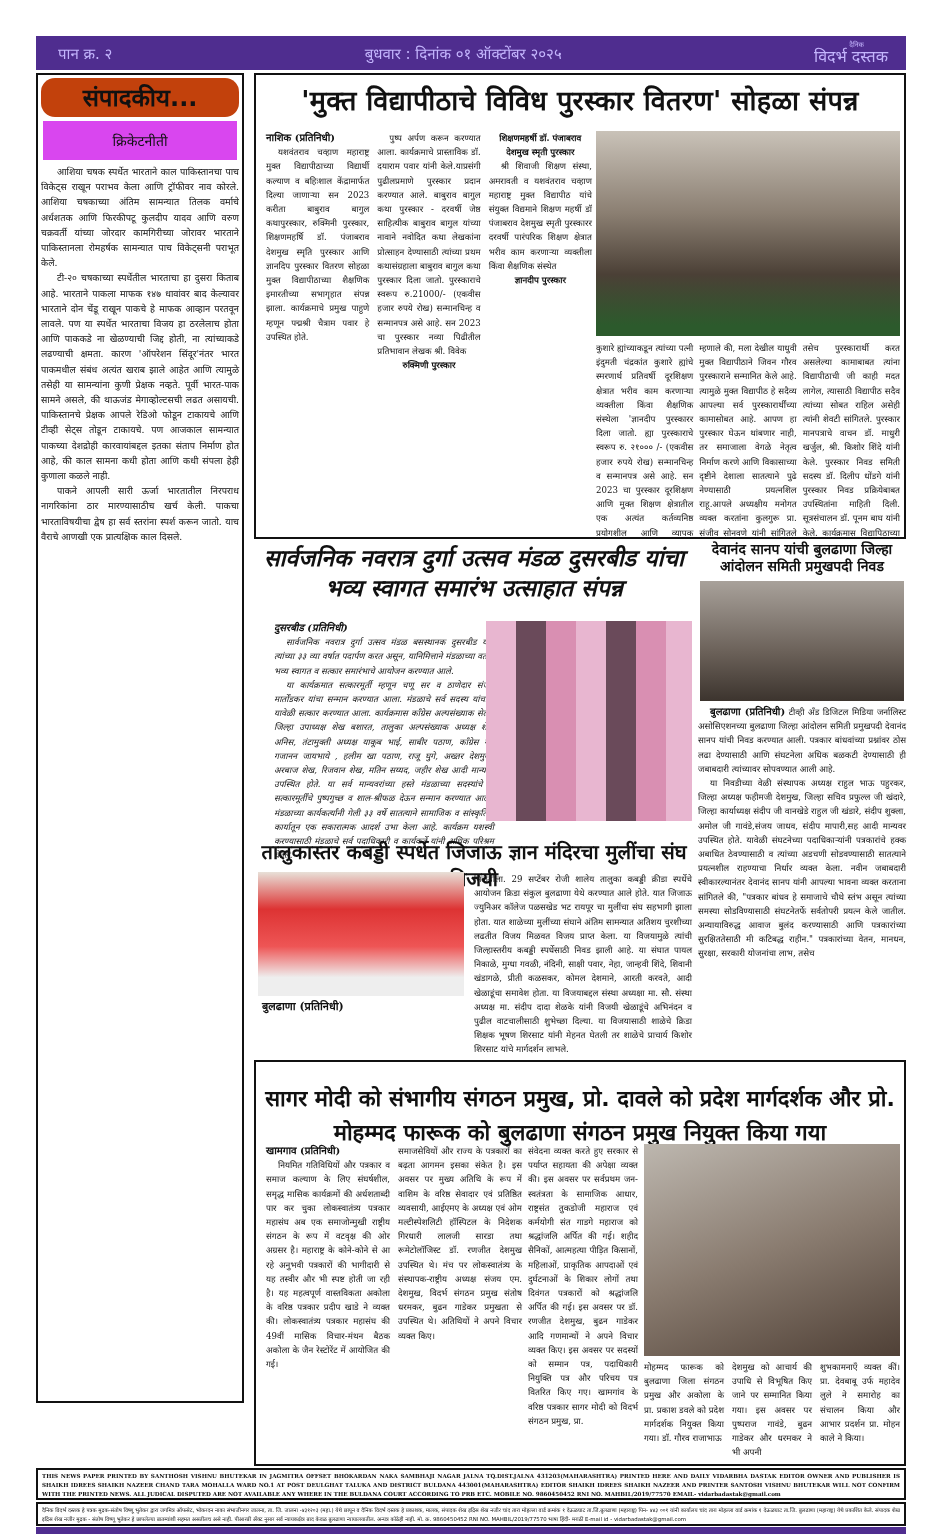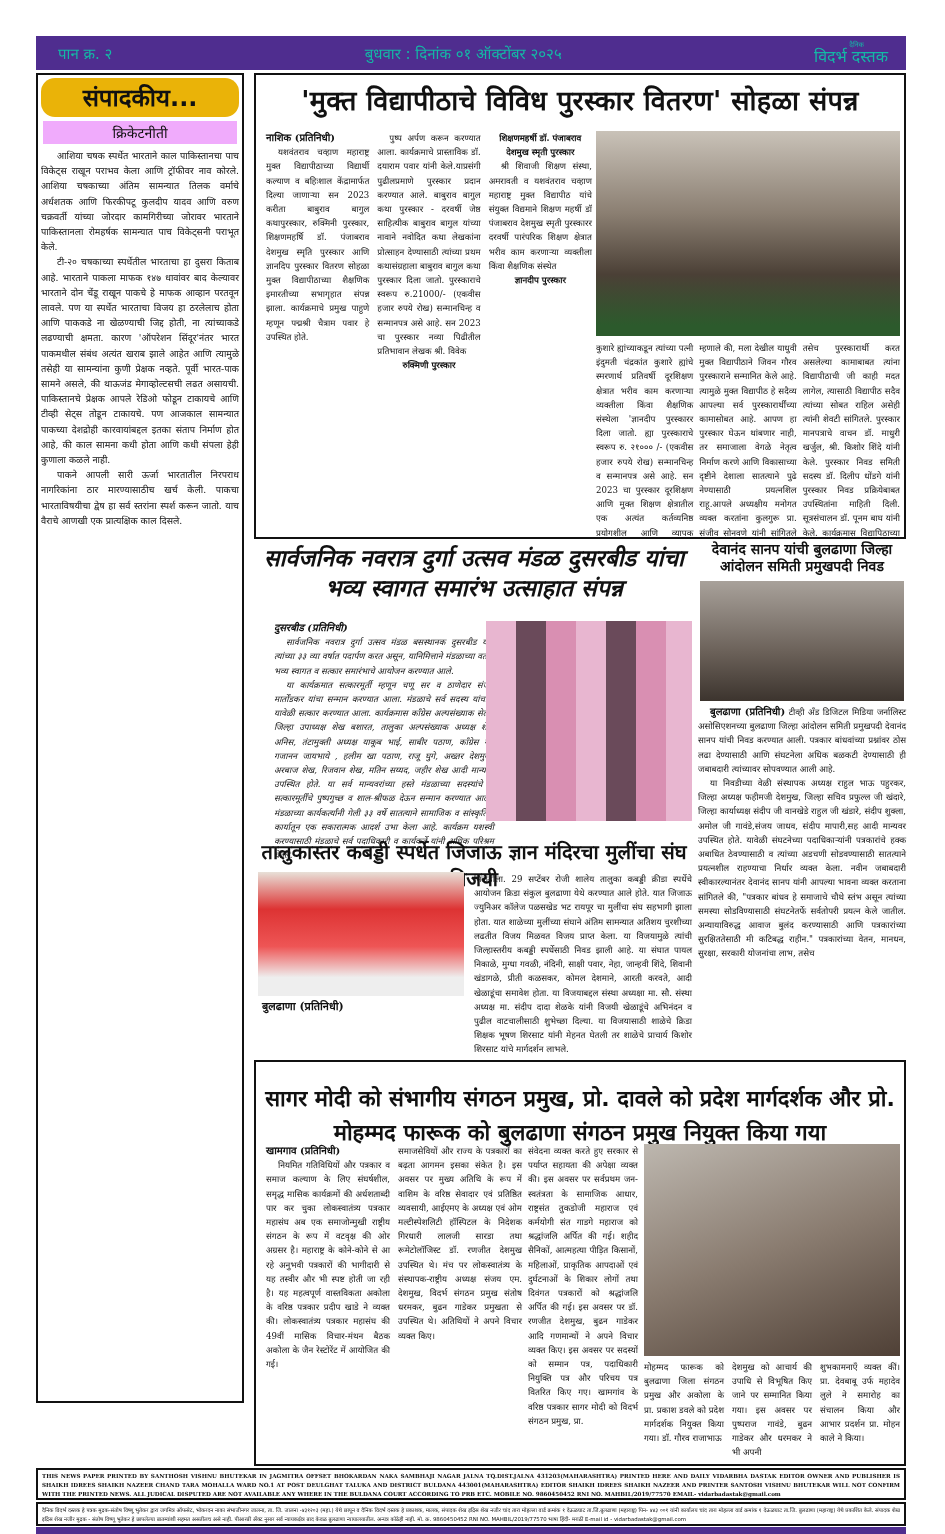--- a/index.html
+++ b/index.html
@@ -1,26 +1,26 @@
 <!DOCTYPE html>
 <html><head>
 <meta charset="utf-8">
 <style>
   * { box-sizing: border-box; margin: 0; padding: 0; }
   body { width: 945px; height: 1534px; background: #fff; font-family: "DejaVu Sans", sans-serif; color: #111; position: relative; overflow: hidden; }
-  .header-bar { position: absolute; left: 36px; top: 36px; width: 870px; height: 34px; background: #4f2d8f; color: #14b8a6; display: flex; align-items: center; justify-content: space-between; padding: 0 18px 0 22px; }
+  .header-bar { position: absolute; left: 36px; top: 36px; width: 870px; height: 34px; background: #4f2d8f; color: #c4b5fd; display: flex; align-items: center; justify-content: space-between; padding: 0 18px 0 22px; }
   .header-bar .page-no { font-size: 15px; }
   .header-bar .date { font-size: 15px; }
   .header-bar .masthead { text-align: right; line-height: 1; }
   .header-bar .masthead .small { font-size: 7px; display: block; margin-right: 24px; }
   .header-bar .masthead .big { font-size: 16px; margin-top: 32px; }
 
   .left-col { position: absolute; left: 36px; top: 73px; width: 208px; height: 1330px; border: 2px solid #111; padding: 3px; overflow: hidden; }
-  .editorial-banner { background: #eab308; border-radius: 14px; text-align: center; font-size: 24px; font-weight: bold; padding: 2px 0 4px; }
-  .editorial-sub { background: #f0abfc; color: #111; text-align: center; font-size: 14px; padding: 2px 0; margin: 4px 2px 4px; }
+  .editorial-banner { background: #c2410c; border-radius: 14px; text-align: center; font-size: 24px; font-weight: bold; padding: 2px 0 4px; }
+  .editorial-sub { background: #d946ef; color: #111; text-align: center; font-size: 14px; padding: 10px 0; margin: 4px 2px 4px; }
   .editorial-body { font-family: "DejaVu Serif", serif; font-size: 9.3px; line-height: 15.2px; text-align: justify; }
   .editorial-body p { text-indent: 16px; }
 
   .art1 { position: absolute; left: 254px; top: 73px; width: 652px; height: 466px; border: 2px solid #111; overflow: hidden; }
   .art1 h1 { font-size: 27px; font-weight: bold; text-align: center; margin-top: 6px; letter-spacing: 0.3px; }
   .art1 .cols { position: absolute; left: 10px; top: 56px; width: 326px; display: flex; gap: 8px; }
   .col { font-family: "DejaVu Serif", serif; font-size: 8.6px; line-height: 14.2px; text-align: justify; flex: 1; }
   .col .loc { font-weight: bold; font-size: 10px; }
   .col .sub { text-align: center; font-weight: bold; }
   .col p { text-indent: 12px; }

